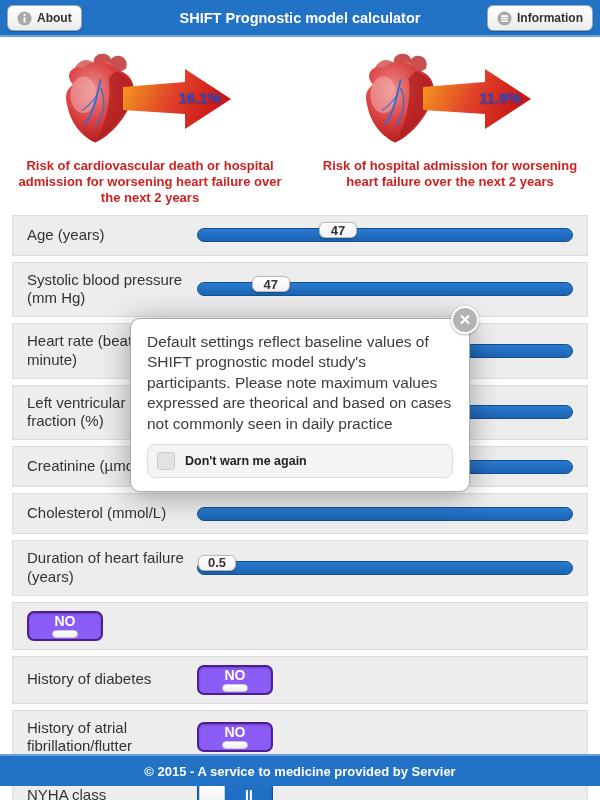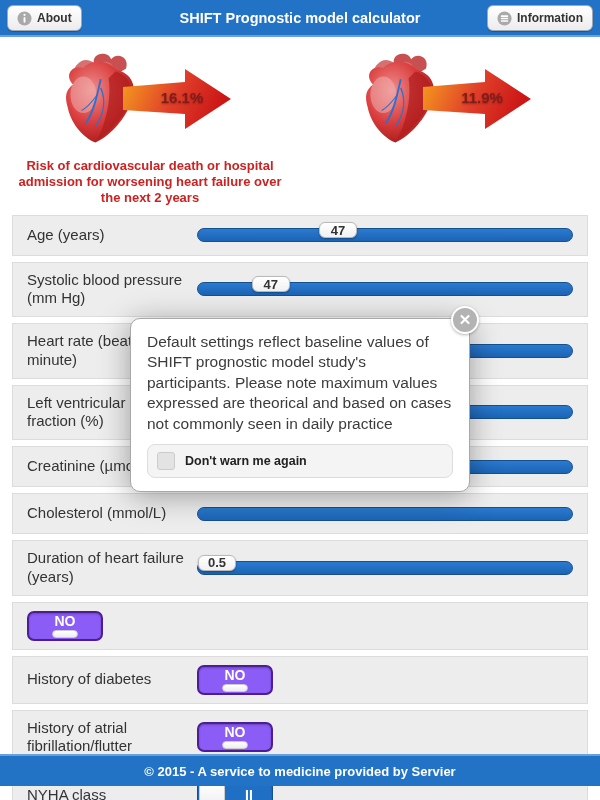--- a/index.html
+++ b/index.html
@@ -30,22 +30,22 @@
   .hdr-icon { width:15px; height:15px; flex-shrink:0; }
   .title { color:#fff; font-size:14.5px; font-weight:bold; }
 
   
   .hearts { display:flex; padding:8px 0 0 0; }
   .result { flex:1; display:flex; flex-direction:column; align-items:center; }
   .heart-graphic { position:relative; width:258px; height:110px; }
   .heart-svg { position:absolute; left:26px; top:0; width:104px; height:110px; }
   .arrow-svg { position:absolute; left:96px; top:22px; width:122px; height:64px; }
   .risk-value {
-    position:absolute; left:122px; top:44px; width:78px; text-align:center;
-    color:#7f1d1d; font-size:15px; font-weight:bold; text-shadow:0 1px 2px rgba(120,20,0,.6);
+    position:absolute; left:122px; top:44px; width:78px; text-align:right;
+    color:#1d4ed8; font-size:15px; font-weight:bold; text-shadow:0 1px 2px rgba(120,20,0,.6);
   }
   .risk-caption {
     margin-top:3px; padding:0 10px; max-width:295px; text-align:center;
     color:#cc2222; font-size:13px; font-weight:600; line-height:1.22;
   }
 
   
   .rows { padding:9px 12px 40px 12px; }
   .row {
     display:flex; align-items:center;
@@ -193,20 +193,21 @@
           <ellipse cx="42" cy="54" rx="15" ry="21" fill="#f2b5b5" opacity="0.5"></ellipse>
           <path d="M62 36 C58 54 54 74 44 88" stroke="#2f6fd0" stroke-width="2.2" fill="none"></path>
           <path d="M62 46 C68 60 66 76 56 90" stroke="#2f6fd0" stroke-width="1.6" fill="none"></path>
           <path d="M58 54 C52 62 48 68 40 72" stroke="#2f6fd0" stroke-width="1.3" fill="none"></path>
         </svg>
         <svg class="arrow-svg" viewBox="0 0 110 64">
           <path d="M0 20 L62 15 L62 2 L108 32 L62 62 L62 47 L0 43 Z" fill="url(#ag1)"></path>
         </svg>
         <div class="risk-value">11.9%</div>
       </div>
+      <div class="risk-caption">Risk of hospital admission for worsening heart failure over the next 2 years</div>
     </div>
   </div>
 
   <div class="rows">
       <div class="row">
       <div class="row-label">Age (years)</div>
       <div class="slider-track">
         <div class="slider-handle" style="left: calc(36% - 13.68px);">47</div>
       </div>
     </div>

